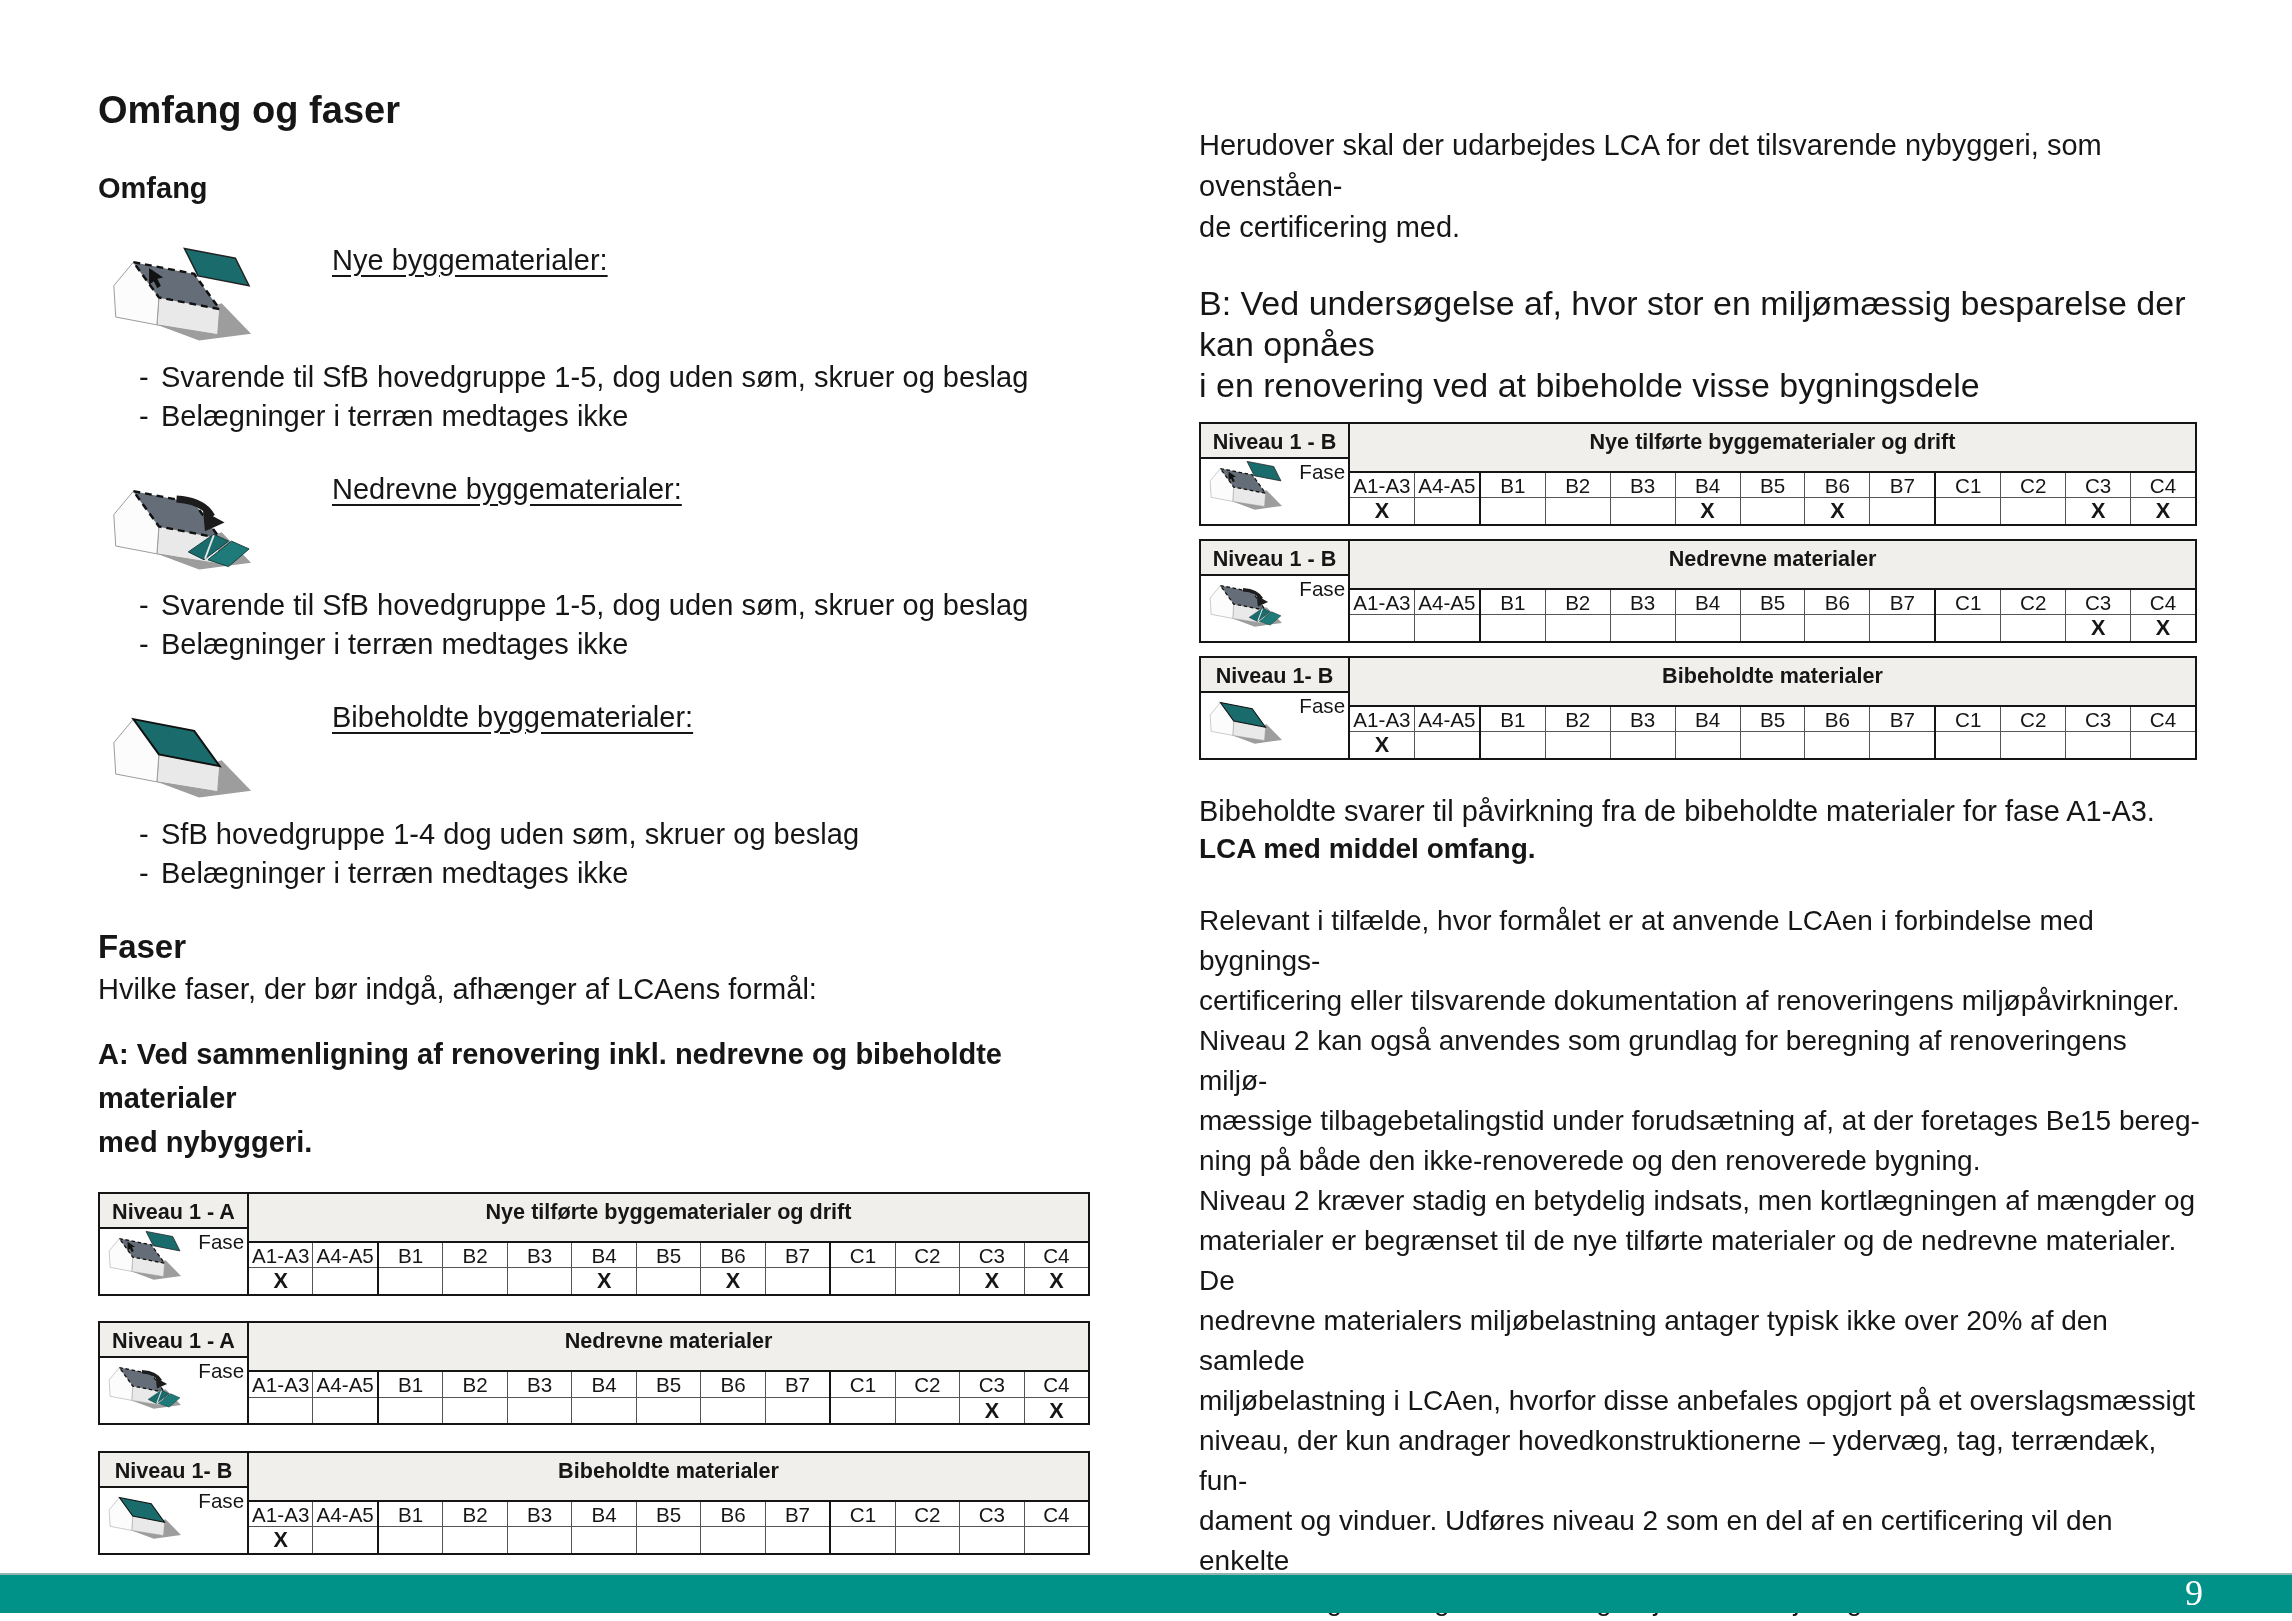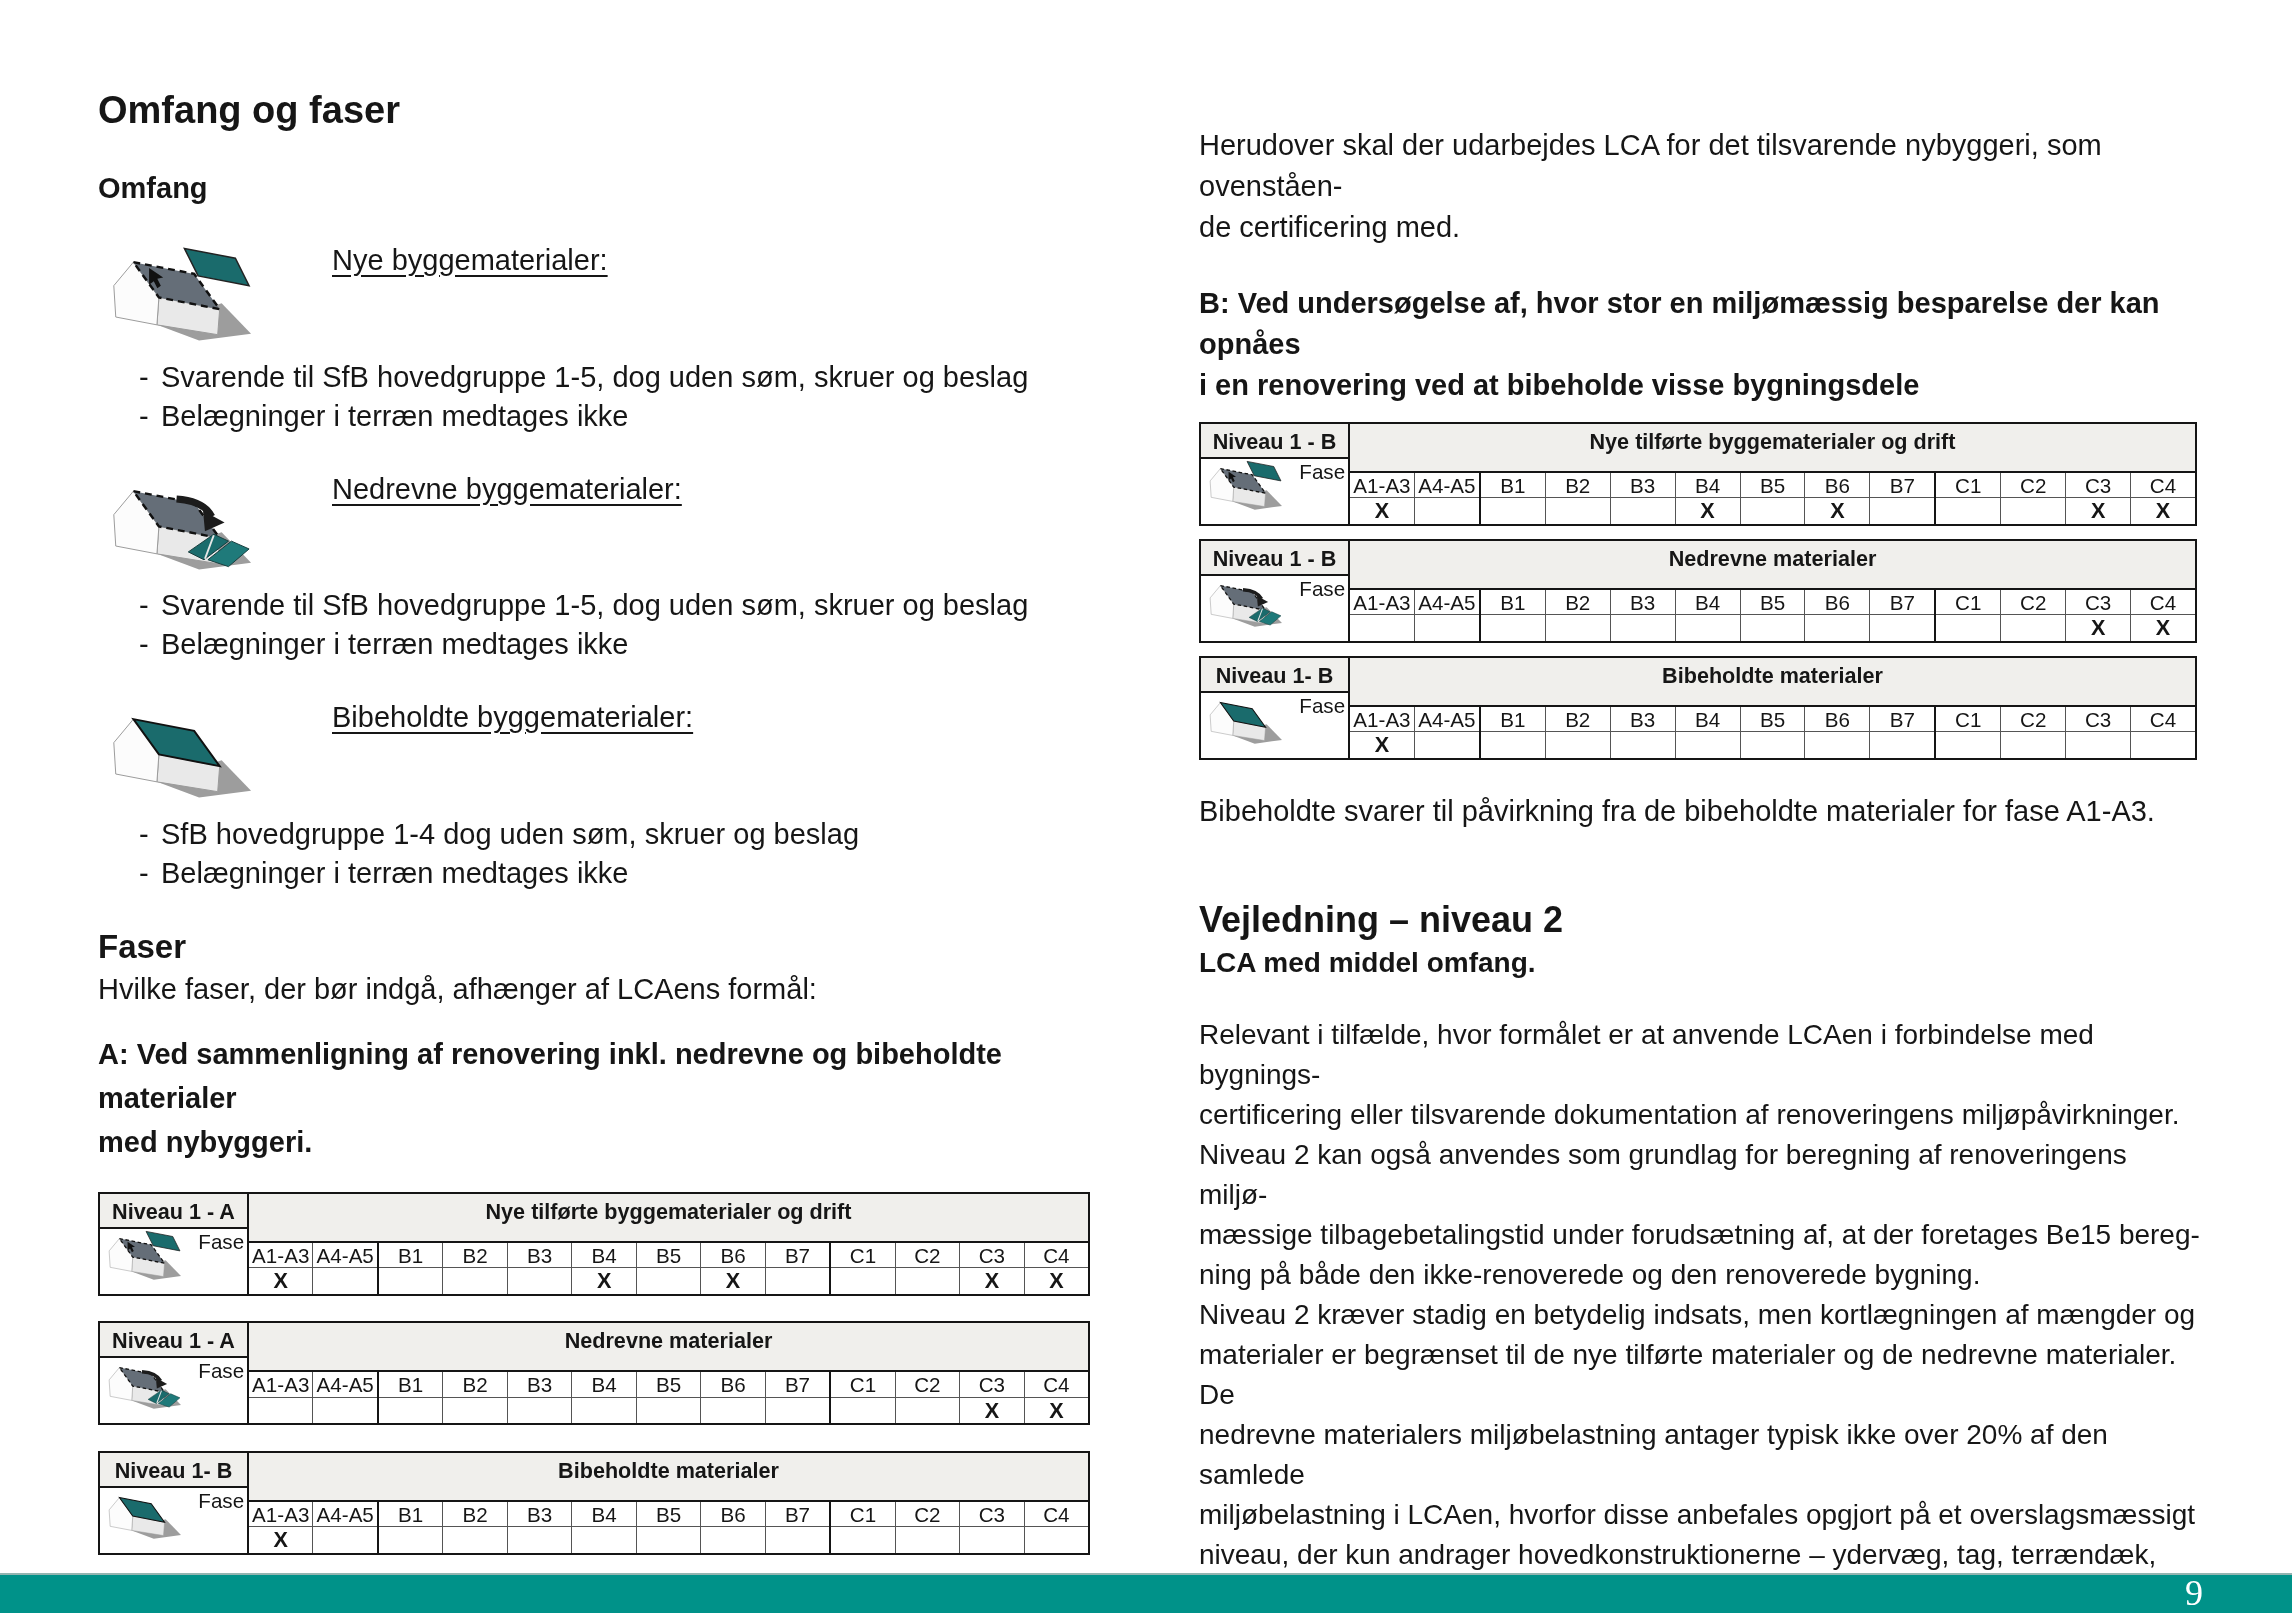--- a/index.html
+++ b/index.html
@@ -21,21 +21,21 @@
   .bullets{margin:0 0 37px 0;}
   .bullet{display:flex;font-size:29px;line-height:39px;}
   .dash{flex:0 0 63px;padding-left:41px;}
   .btext{flex:1;}
   .faser-h{font-size:33px;font-weight:bold;margin:0;line-height:34px;}
   .faser-intro{font-size:29px;line-height:39px;margin:5.9px 0 23.5px 0;}
   .scenario{font-size:29px;font-weight:bold;line-height:44px;white-space:pre-line;margin:0 0 27.4px 0;}
 
   
   .rpara{font-size:29px;line-height:41px;white-space:pre-line;margin:0 0 35px 0;}
-  .rbold{font-size:29px;font-weight:bold;line-height:41px;white-space:pre-line;margin:0 0 15.7px 0;}
+  .rbold{font-size:34px;font-weight:normal;line-height:41px;white-space:pre-line;margin:0 0 15.7px 0;}
   .besparelse{font-size:29px;line-height:39px;margin:32px 0 0 0;}
   .vejl-h{font-size:36px;font-weight:bold;margin:67px 0 3.9px 0;line-height:43px;}
   .vejl-sub{font-size:28px;font-weight:bold;margin:0 0 35px 0;line-height:35px;}
   .vejl-para{font-size:28px;line-height:40px;white-space:pre-line;}
 
   
   .col-left .ftable{width:992px;margin-bottom:25.5px;}
   .col-right .ftable{width:998px;margin-bottom:13px;}
   .ftable{display:flex;border:2.9px solid #151515;background:#fff;}
   .t-label{flex:0 0 149px;border-right:2.9px solid #151515;display:flex;flex-direction:column;}
@@ -607,21 +607,20 @@
               <div class="t-col">
                 <div class="t-ph">C4</div>
                 <div class="t-x"></div>
               </div>
             </div>
           </div>
         </div>
       </div>
 
     <div class="besparelse">Bibeholdte svarer til påvirkning fra de bibeholdte materialer for fase A1-A3.</div>
-    <h2 class="vejl-h">Vejledning – niveau 2</h2>
     <div class="vejl-sub">LCA med middel omfang.</div>
     <div class="vejl-para">Relevant i tilfælde, hvor formålet er at anvende LCAen i forbindelse med bygnings-
 certificering eller tilsvarende dokumentation af renoveringens miljøpåvirkninger.
 Niveau 2 kan også anvendes som grundlag for beregning af renoveringens miljø-
 mæssige tilbagebetalingstid under forudsætning af, at der foretages Be15 bereg-
 ning på både den ikke-renoverede og den renoverede bygning.
 Niveau 2 kræver stadig en betydelig indsats, men kortlægningen af mængder og
 materialer er begrænset til de nye tilførte materialer og de nedrevne materialer. De
 nedrevne materialers miljøbelastning antager typisk ikke over 20% af den samlede
 miljøbelastning i LCAen, hvorfor disse anbefales opgjort på et overslagsmæssigt

